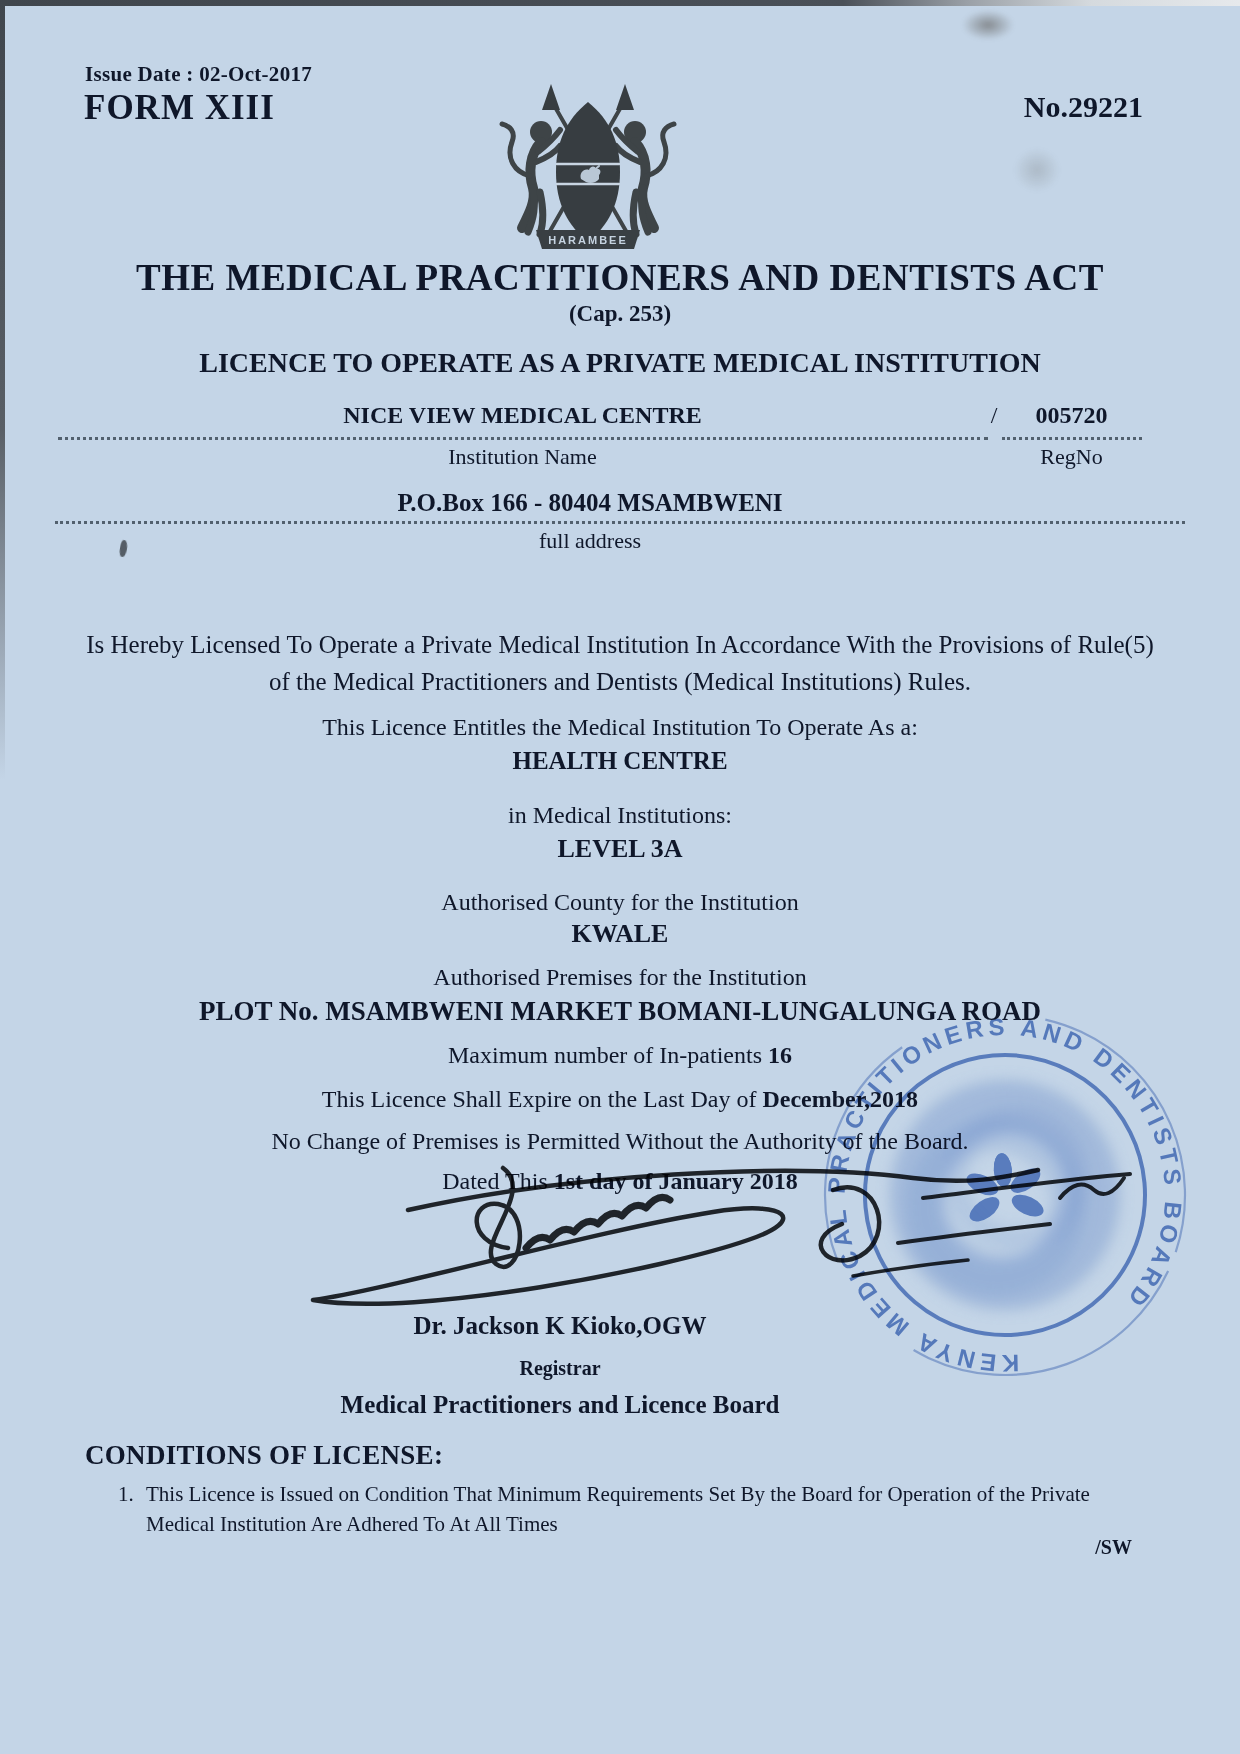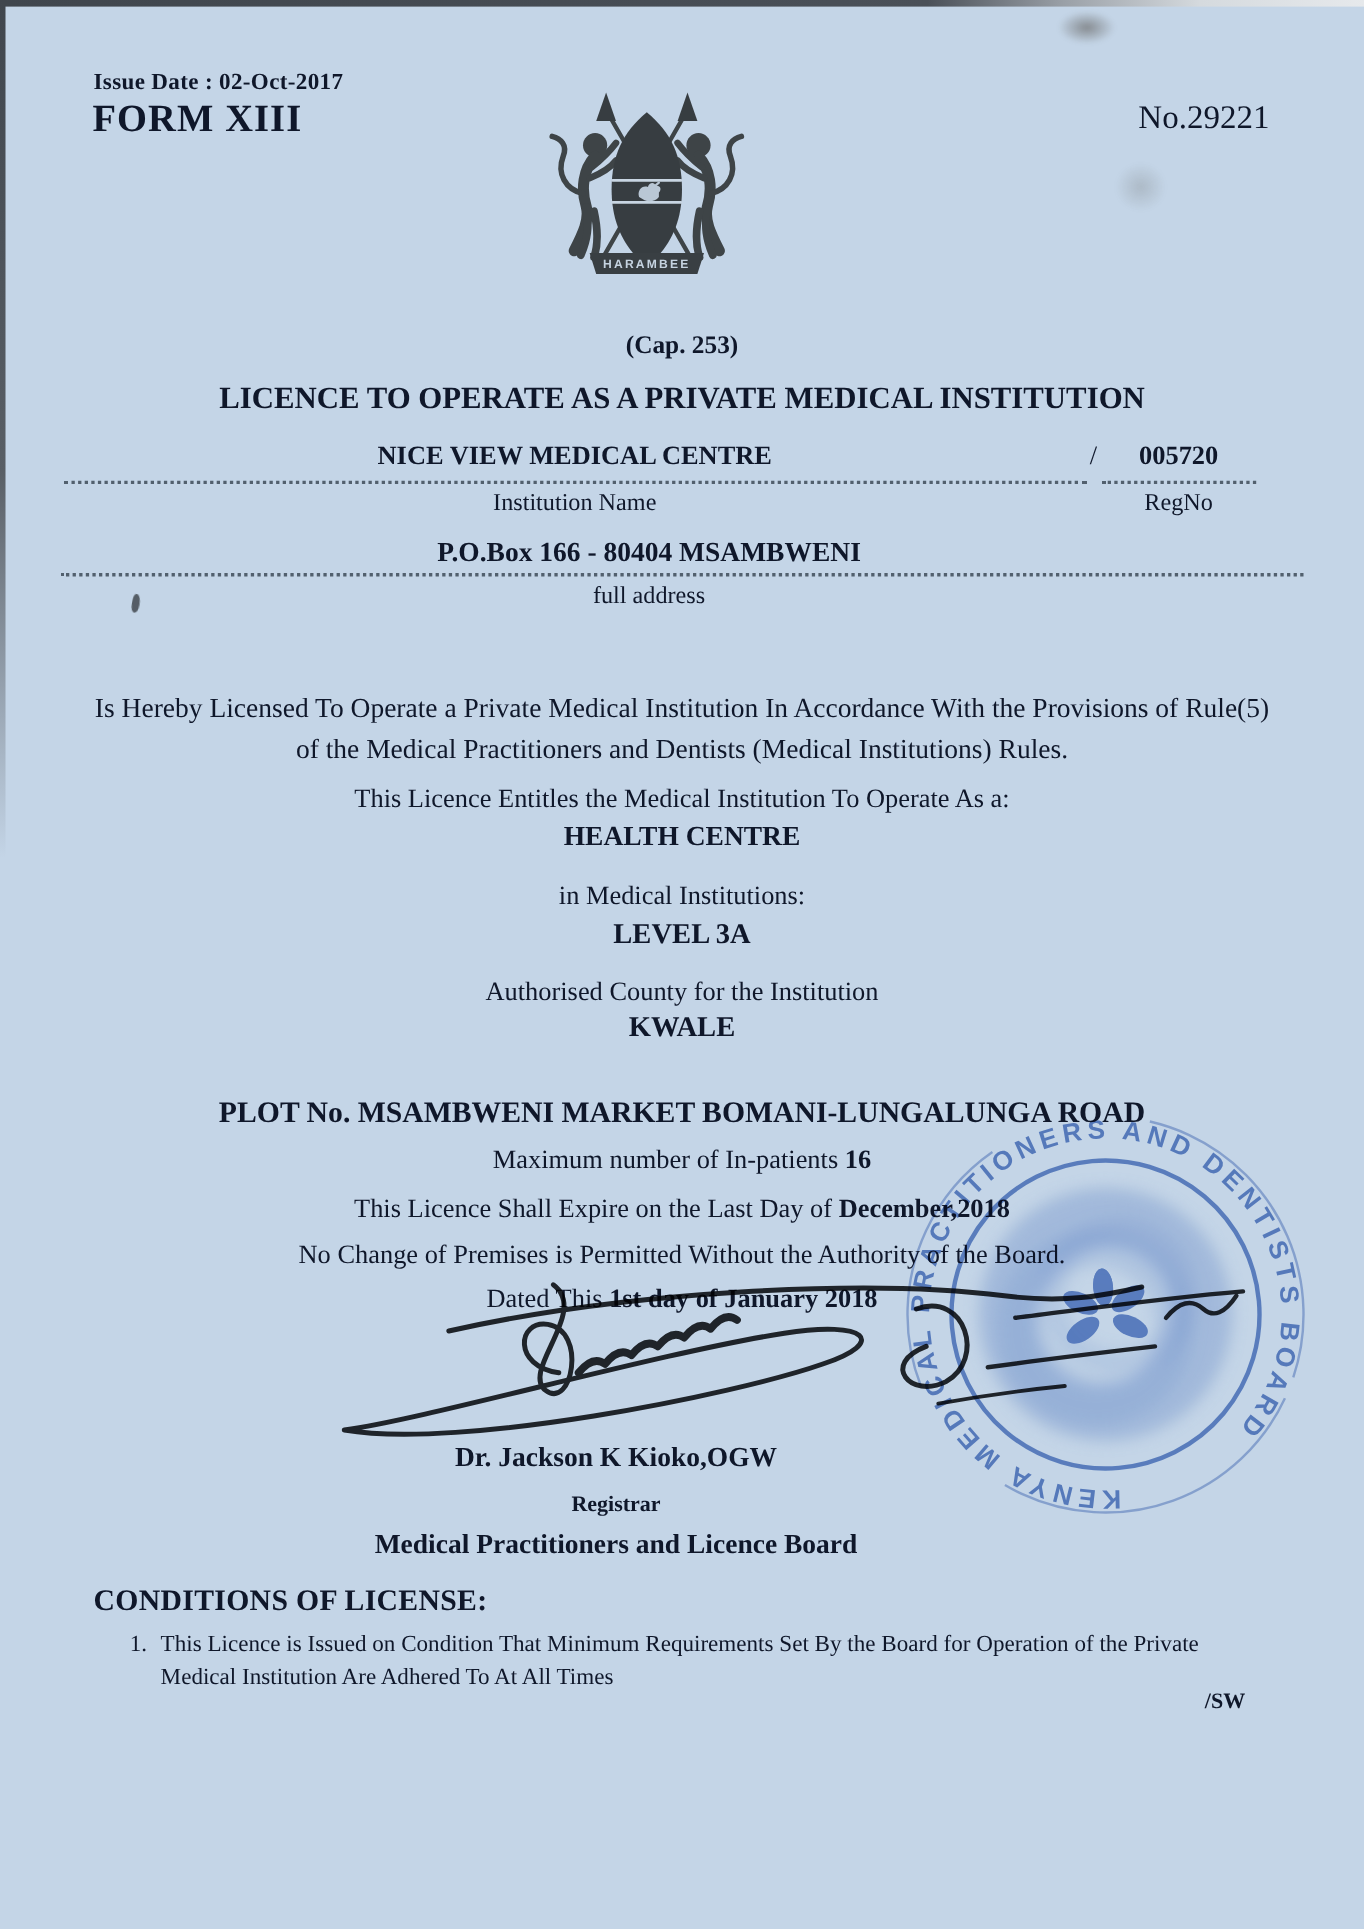--- a/index.html
+++ b/index.html
@@ -12,21 +12,21 @@
     font-family:"Liberation Serif", serif;
     color:#0f172a;
     overflow:hidden;
   }
   .abs{position:absolute;}
   .ctr{text-align:center;}
   .b{font-weight:bold;}
   
   #row-issue{left:85px;top:62px;font-size:21px;font-weight:bold;letter-spacing:.3px;}
   #row-form{left:84px;top:88px;font-size:35px;font-weight:bold;letter-spacing:1px;}
-  #row-serial{right:86px;top:90px;font-size:30px;font-weight:normal;}
+  #row-serial{right:97px;top:90px;font-size:30px;font-weight:bold;}
   #emblem{left:478px;top:80px;width:220px;height:172px;opacity:.92;}
   
   #row-act{left:40px;top:256px;width:1160px;font-size:37px;font-weight:bold;letter-spacing:.5px;}
   #row-cap{left:40px;top:301px;width:1160px;font-size:23px;font-weight:bold;}
   #row-licence{left:40px;top:347px;width:1160px;font-size:28px;font-weight:bold;}
   
   .form-row{position:absolute;left:60px;width:1080px;display:flex;align-items:center;}
   .col-name{width:925px;text-align:center;}
   .col-slash{width:18px;text-align:center;}
   .col-reg{flex:1;text-align:center;}
@@ -126,20 +126,21 @@
       <path d="M79,104 L141,104" stroke="#c9d6e2" stroke-width="2.5"></path>
 
       <path d="M103,99 C101,93 106,88 111,90 C112,86 117,85 118,89 C122,88 124,92 121,95 L121,99 C118,103 112,104 108,102 Z" fill="#b9c6d4" stroke="none"></path>
       <path d="M114,92 L121,86" stroke="#b9c6d4" stroke-width="2"></path>
 
       <path d="M58,150 L162,150 L156,169 L64,169 Z" fill="#2e3336" stroke="none"></path>
       <text x="110" y="164" text-anchor="middle" font-family="Liberation Sans, sans-serif" font-size="11" font-weight="bold" letter-spacing="2" fill="#c6d3e0" stroke="none">HARAMBEE</text>
     </g>
   </svg>
 
+  <div class="abs ctr" id="row-act">THE MEDICAL PRACTITIONERS AND DENTISTS ACT</div>
   <div class="abs ctr" id="row-cap">(Cap. 253)</div>
   <div class="abs ctr" id="row-licence">LICENCE TO OPERATE AS A PRIVATE MEDICAL INSTITUTION</div>
 
   <div class="form-row" id="row-instname">
     <span class="col-name">NICE VIEW MEDICAL CENTRE</span>
     <span class="col-slash">/</span>
     <span class="col-reg">005720</span>
   </div>
   <div class="dotline" id="line-inst-a"></div>
   <div class="dotline" id="line-inst-b"></div>
@@ -153,20 +154,21 @@
   <div class="dotline" id="line-addr"></div>
   <div class="abs ctr" id="row-addrlabel">full address</div>
 
   <div class="abs ctr" id="row-para">Is Hereby Licensed To Operate a Private Medical Institution In Accordance With the Provisions of Rule(5) of the Medical Practitioners and Dentists (Medical Institutions) Rules.</div>
   <div class="abs ctr" id="row-entitles">This Licence Entitles the Medical Institution To Operate As a:</div>
   <div class="abs ctr" id="row-healthcentre">HEALTH CENTRE</div>
   <div class="abs ctr" id="row-inmedinst">in Medical Institutions:</div>
   <div class="abs ctr" id="row-level">LEVEL 3A</div>
   <div class="abs ctr" id="row-county">KWALE</div>
   <div class="abs ctr" id="row-countylabel">Authorised County for the Institution</div>
+  <div class="abs ctr" id="row-premiseslabel">Authorised Premises for the Institution</div>
   <div class="abs ctr" id="row-premises">PLOT No. MSAMBWENI MARKET BOMANI-LUNGALUNGA ROAD</div>
   <div class="abs ctr" id="row-inpatients">
     <span>Maximum number of In-patients </span><span class="b">16</span>
   </div>
   <div class="abs ctr" id="row-expiry">
     <span>This Licence Shall Expire on the Last Day of </span><span class="b">December,2018</span>
   </div>
   <div class="abs ctr" id="row-nochange">No Change of Premises is Permitted Without the Authority of the Board.</div>
   <div class="abs ctr" id="row-dated">
     <span>Dated This </span><span class="b">1st day of January 2018</span>

